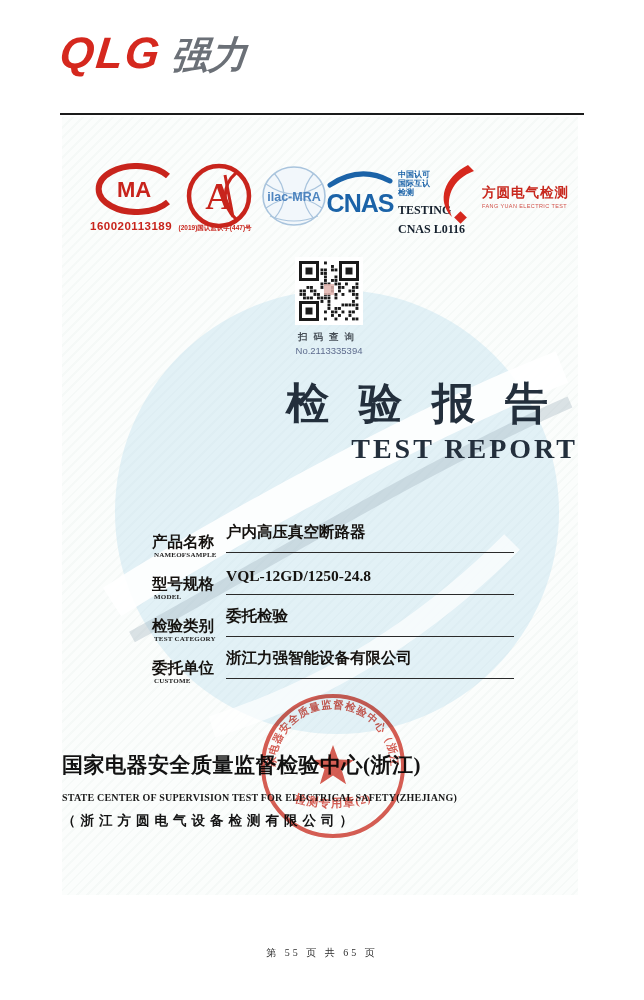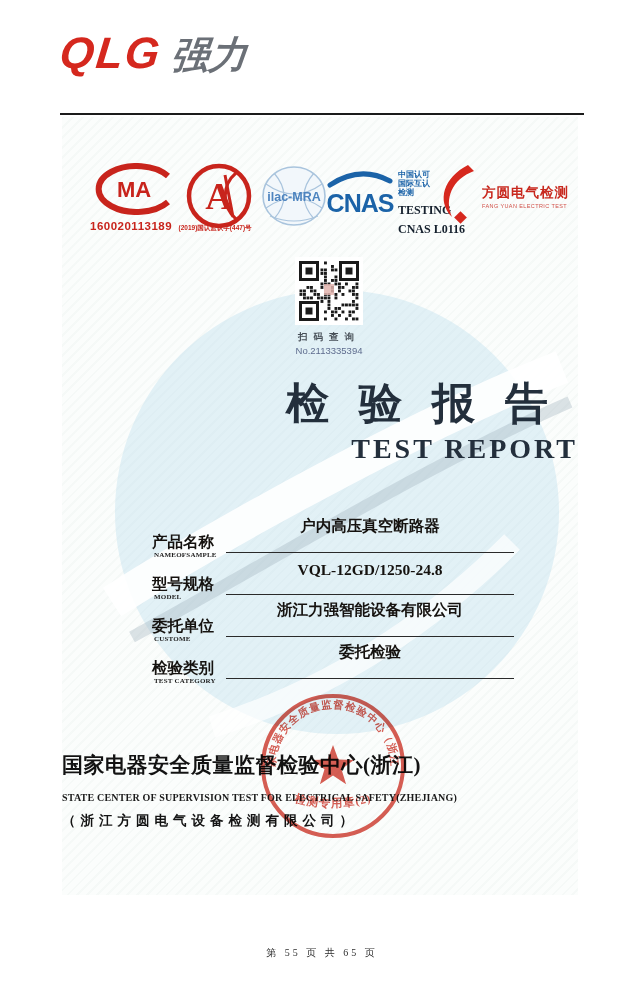--- a/index.html
+++ b/index.html
@@ -45,22 +45,22 @@
     color:#232f3c;letter-spacing:30px;text-indent:30px;}
   .title-en{left:0;top:316px;width:516px;text-align:right;font-size:28px;font-weight:bold;
     color:#232f3c;letter-spacing:3px;}
 
   
   .fields{left:90px;top:410px;width:362px;}
   .field-row{position:relative;display:flex;align-items:flex-end;margin-bottom:16px;height:26px;}
   .field-label{width:74px;flex:none;font-size:15.5px;font-weight:bold;color:#15120f;white-space:nowrap;}
   .field-sub{position:absolute;left:2px;top:24px;font-size:7px;font-weight:bold;color:#232323;
     letter-spacing:0.2px;white-space:nowrap;}
-  .field-line{flex:1;border-bottom:1.6px solid #2a2a2a;text-align:center;font-size:15.5px;
-    font-weight:bold;color:#15120f;padding-bottom:15px;white-space:nowrap;}
+  .field-line{flex:1;border-bottom:1.6px solid #2a2a2a;text-align:left;font-size:15.5px;
+    font-weight:bold;color:#15120f;padding-bottom:9px;white-space:nowrap;}
 
   
   .center-blk{left:0;top:634px;width:516px;}
   .center-cn{font-size:21px;font-weight:bold;color:#121212;letter-spacing:0.5px;}
   .center-en{font-size:10px;font-weight:bold;color:#1a1a1a;margin-top:13px;letter-spacing:0.2px;}
   .center-co{font-size:13.5px;font-weight:bold;color:#141414;margin-top:9px;letter-spacing:5px;}
 
   .stamp{left:196px;top:572px;width:150px;height:152px;opacity:0.85;mix-blend-mode:multiply;}
 
   
@@ -252,28 +252,28 @@
       <div class="field-label">产品名称</div>
       <div class="field-sub">NAMEOFSAMPLE</div>
       <div class="field-line">户内高压真空断路器</div>
     </div>
     <div class="field-row">
       <div class="field-label">型号规格</div>
       <div class="field-sub">MODEL</div>
       <div class="field-line">VQL-12GD/1250-24.8</div>
     </div>
     <div class="field-row">
+      <div class="field-label">检验类别</div>
+      <div class="field-sub">TEST CATEGORY</div>
+      <div class="field-line">委托检验</div>
+    </div>
+    <div class="field-row">
       <div class="field-label">委托单位</div>
       <div class="field-sub">CUSTOME</div>
       <div class="field-line">浙江力强智能设备有限公司</div>
-    </div>
-    <div class="field-row">
-      <div class="field-label">检验类别</div>
-      <div class="field-sub">TEST CATEGORY</div>
-      <div class="field-line">委托检验</div>
     </div>
   </div>
 
   <div class="abs center-blk">
     <div class="center-cn">国家电器安全质量监督检验中心(浙江)</div>
     <div class="center-en">STATE CENTER OF SUPERVISION TEST FOR ELECTRICAL SAFETY(ZHEJIANG)</div>
     <div class="center-co">（浙江方圆电气设备检测有限公司）</div>
   </div>
 
   <svg class="abs stamp" viewBox="0 0 150 152">

